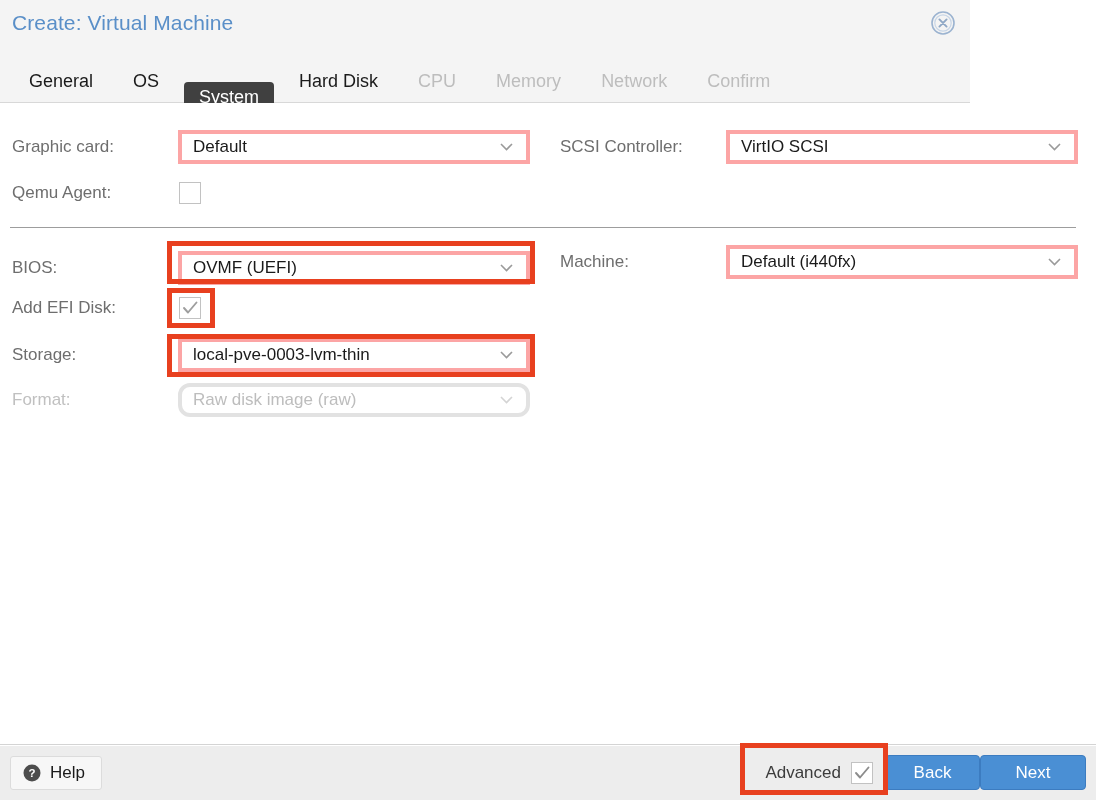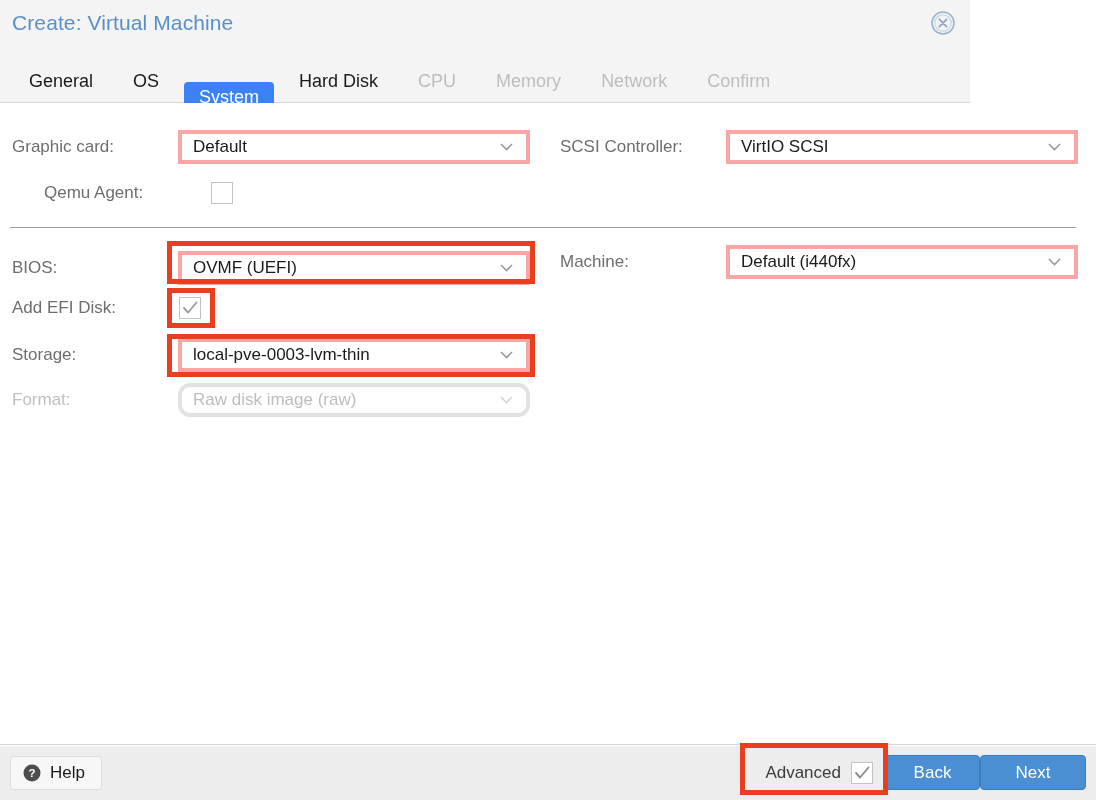--- a/index.html
+++ b/index.html
@@ -64,21 +64,21 @@
     font-size: 18px;
     color: #1a1a1a;
     padding: 6px 15px 8px 15px;
     border-radius: 4px;
     margin-right: 10px;
     white-space: nowrap;
     cursor: pointer;
     line-height: 1.0;
   }
   .tab.active {
-    background: #3b82f6;
+    background: #404040;
     color: #ffffff;
     margin-top: 31px;
   }
   .tab.disabled {
     color: #bdbdbd;
     cursor: default;
   }
 
   
   .body {
@@ -280,21 +280,21 @@
         <div class="select">
           <span class="value">Default</span>
           <span class="chev">
             <svg width="13" height="8" viewBox="0 0 13 8">
                 <path d="M1 1 L6.5 6.5 L12 1" fill="none" stroke="#9a9a9a" stroke-width="1.6"></path>
               </svg>
           </span>
         </div>
       </div>
 
-      <div class="row" style="top:69px;padding-left:32px;">
+      <div class="row" style="top:69px;">
         <div class="label">Qemu Agent:</div>
         <div class="checkbox"></div>
       </div>
 
       <div class="row" style="top:144px;">
         <div class="label">BIOS:</div>
         <div class="select">
           <span class="value">OVMF (UEFI)</span>
           <span class="chev">
             <svg width="13" height="8" viewBox="0 0 13 8">

